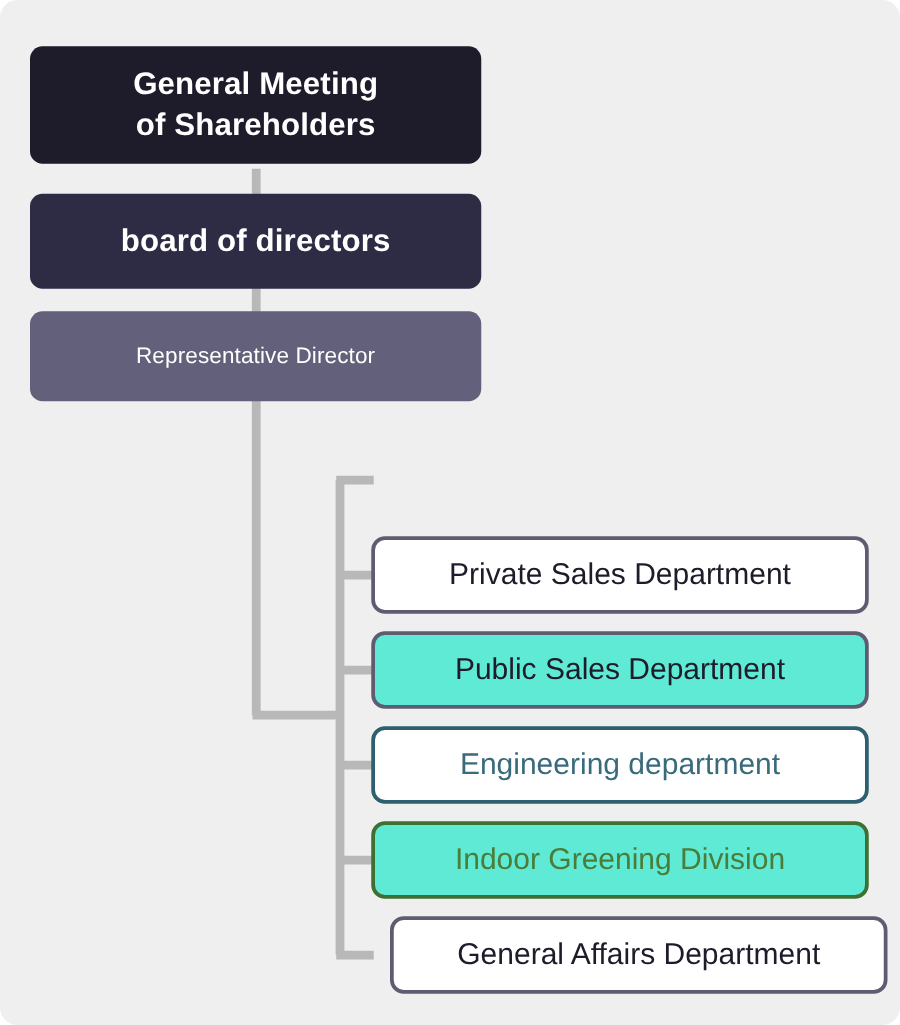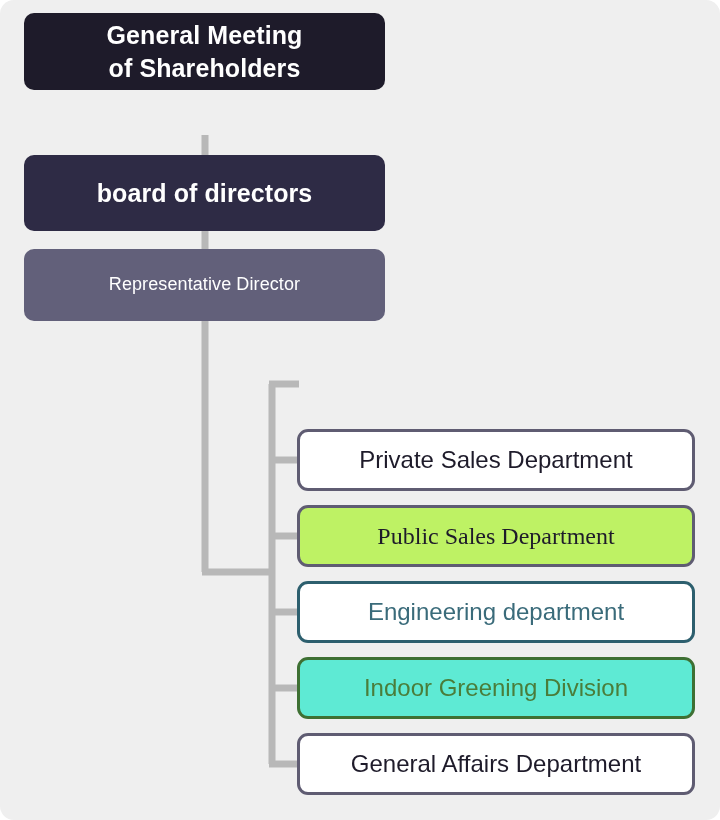--- a/index.html
+++ b/index.html
@@ -45,22 +45,22 @@
   }
   .node-filled .node-label {
     font-size: 25px;
     font-weight: 700;
     line-height: 1.32;
     letter-spacing: 0.1px;
     white-space: pre-line;
   }
 
   #node-general-meeting {
-    top: 13px;
-    height: 77px;
+    top: 37px;
+    height: 94px;
   }
   #node-board-of-directors {
     top: 155px;
     height: 76px;
   }
   #node-representative-director {
     top: 249px;
     height: 72px;
   }
   #node-representative-director .node-label {
@@ -89,21 +89,21 @@
     font-size: 24px;
     font-weight: 400;
     line-height: 1.2;
   }
 
   #node-dept-0 { top: 353px; }
   #node-dept-1 { top: 429px; }
   #node-dept-2 { top: 505px; }
   #node-dept-3 { top: 581px; }
   #node-dept-4 { top: 657px; }
-  #node-dept-5 { top: 733px; }
+  #node-dept-5 { top: 733px; margin-left: 15px; }
 </style>
 </head>
 <body>
 
 <div id="chart-canvas" style="background: rgb(239, 239, 239);">
 
   <svg id="connectors" viewBox="0 0 720 820" width="720" height="820" aria-hidden="true">
     <g stroke="#b8b8b8" stroke-width="7" fill="none" stroke-linecap="butt">
 
       <line x1="205" y1="135" x2="205" y2="572"></line>
@@ -132,21 +132,21 @@
 
   <div class="node-filled" id="node-representative-director" style="background: rgb(98, 96, 122); color: rgb(255, 255, 255);">
     <span class="node-label">Representative Director</span>
   </div>
 
 
   <div class="node-outlined" id="node-dept-1" style="background: rgb(255, 255, 255); border-color: rgb(95, 92, 114); color: rgb(30, 27, 42);">
     <span class="node-label">Private Sales Department</span>
   </div>
 
-  <div class="node-outlined" id="node-dept-2" style="background: #bef264; border-color: rgb(95, 92, 114); color: rgb(30, 27, 42); font-family: Liberation Serif, serif;">
+  <div class="node-outlined" id="node-dept-2" style="background: #5eead4; border-color: rgb(95, 92, 114); color: rgb(30, 27, 42);">
     <span class="node-label">Public Sales Department</span>
   </div>
 
   <div class="node-outlined" id="node-dept-3" style="background: rgb(255, 255, 255); border-color: rgb(45, 95, 110); color: rgb(58, 107, 122);">
     <span class="node-label">Engineering department</span>
   </div>
 
   <div class="node-outlined" id="node-dept-4" style="background: #5eead4; border-color: rgb(62, 112, 51); color: rgb(74, 125, 58); align-items: center;">
     <span class="node-label">Indoor Greening Division</span>
   </div>

